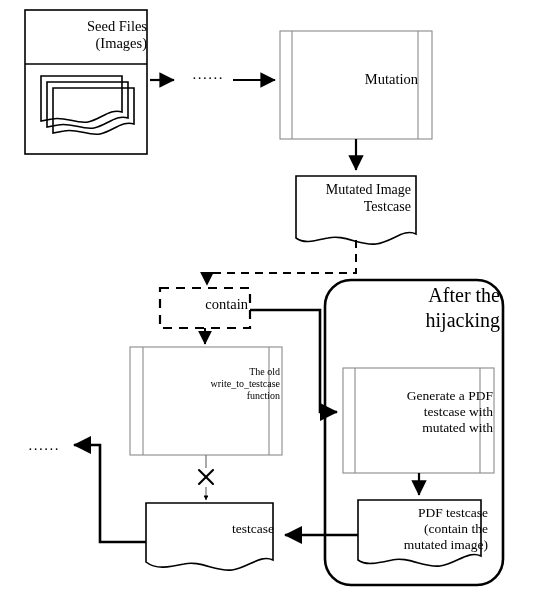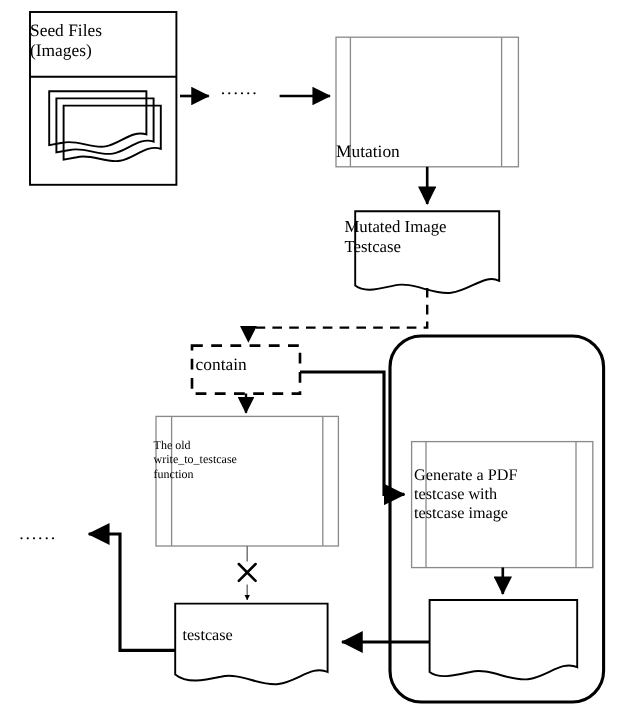--- a/index.html
+++ b/index.html
@@ -21,27 +21,27 @@
   #canvas svg.layer {
     position: absolute;
     left: 0;
     top: 0;
     width: 536px;
     height: 602px;
     pointer-events: none;
   }
   .lbl {
     position: absolute;
-    text-align: left;
+    text-align: right;
     color: #000000;
     line-height: 1.18;
     white-space: pre-line;
   }
   .lbl-seed      { left: 25px;  top: 18px;  width: 122px; font-size: 14.5px; }
-  .lbl-mutation  { left: 280px; top: 71px;  width: 138px; font-size: 14.5px; margin-top: 48px; }
+  .lbl-mutation  { left: 280px; top: 71px;  width: 138px; font-size: 14.5px; }
   .lbl-mutimg    { left: 287px; top: 182px; width: 124px; font-size: 14px; }
   .lbl-hijack    { left: 163px; top: 296px; width: 85px;  font-size: 14.5px; }
   .lbl-oldfn     { left: 128px; top: 366px; width: 152px; font-size: 10px; }
   .lbl-after     { left: 362px; top: 283px; width: 138px; font-size: 20px; line-height: 1.25; }
   .lbl-genpdf    { left: 345px; top: 388px; width: 148px; font-size: 13.5px; }
   .lbl-pdftc     { left: 352px; top: 505px; width: 136px; font-size: 13.5px; }
   .lbl-testcase  { left: 152px; top: 521px; width: 122px; font-size: 13.5px; }
   .lbl-dots-mid  { left: 184px; top: 66px;  width: 40px;  font-size: 15px; letter-spacing: 1.5px; color:#000; }
   .lbl-dots-left { left: 16px;  top: 437px; width: 44px;  font-size: 15px; letter-spacing: 1.5px; color:#000; }
 </style>
@@ -143,21 +143,26 @@
 
   <div class="lbl lbl-seed">Seed Files
 (Images)</div>
   <div class="lbl lbl-mutation">Mutation</div>
   <div class="lbl lbl-mutimg">Mutated Image
 Testcase</div>
   <div class="lbl lbl-hijack">contain</div>
   <div class="lbl lbl-oldfn">The old
 write_to_testcase
 function</div>
+  <div class="lbl lbl-after">After the
+hijacking</div>
   <div class="lbl lbl-genpdf">Generate a PDF
 testcase with
-testcase image</div>
+mutated with</div>
+  <div class="lbl lbl-pdftc">PDF testcase
+(contain the
+mutated image)</div>
   <div class="lbl lbl-testcase">testcase</div>
 
   <div class="lbl lbl-dots-mid">......</div>
   <div class="lbl lbl-dots-left">......</div>
 
 </div>
 
 </body></html>

